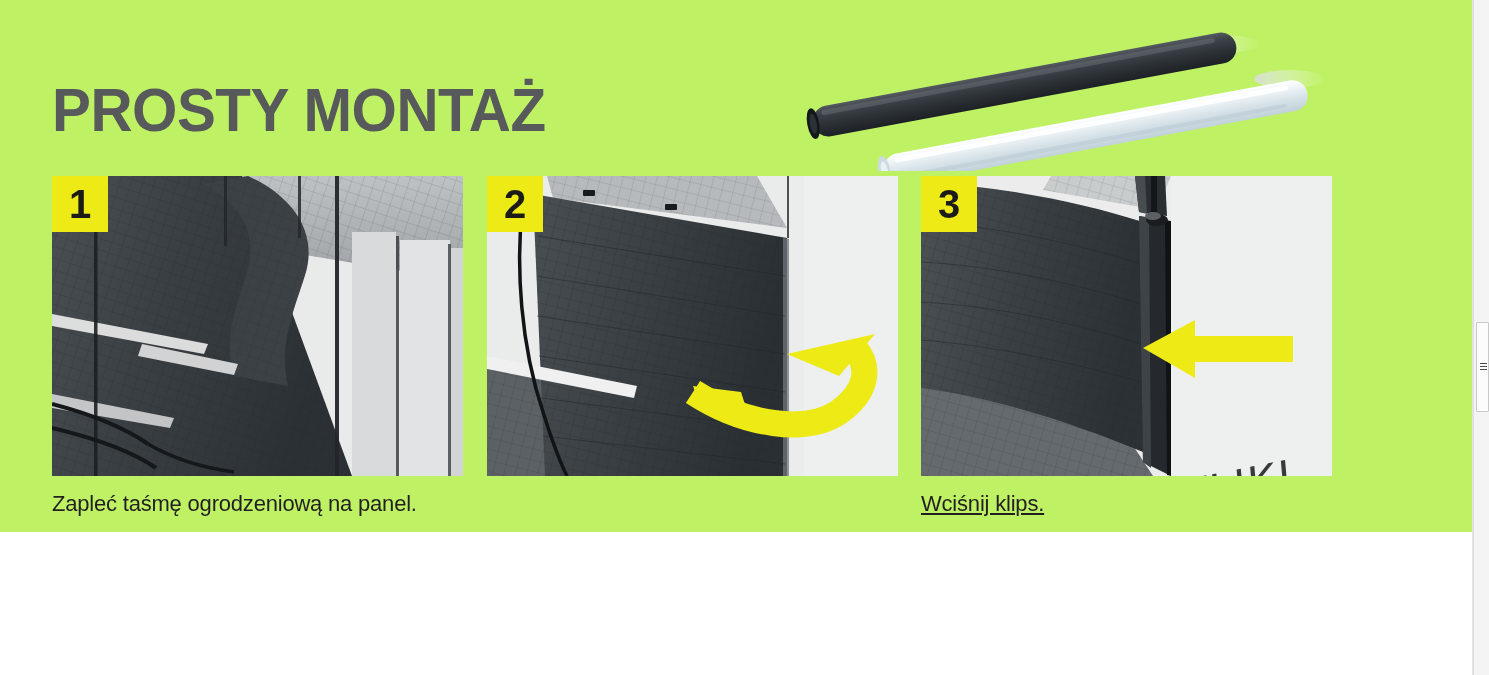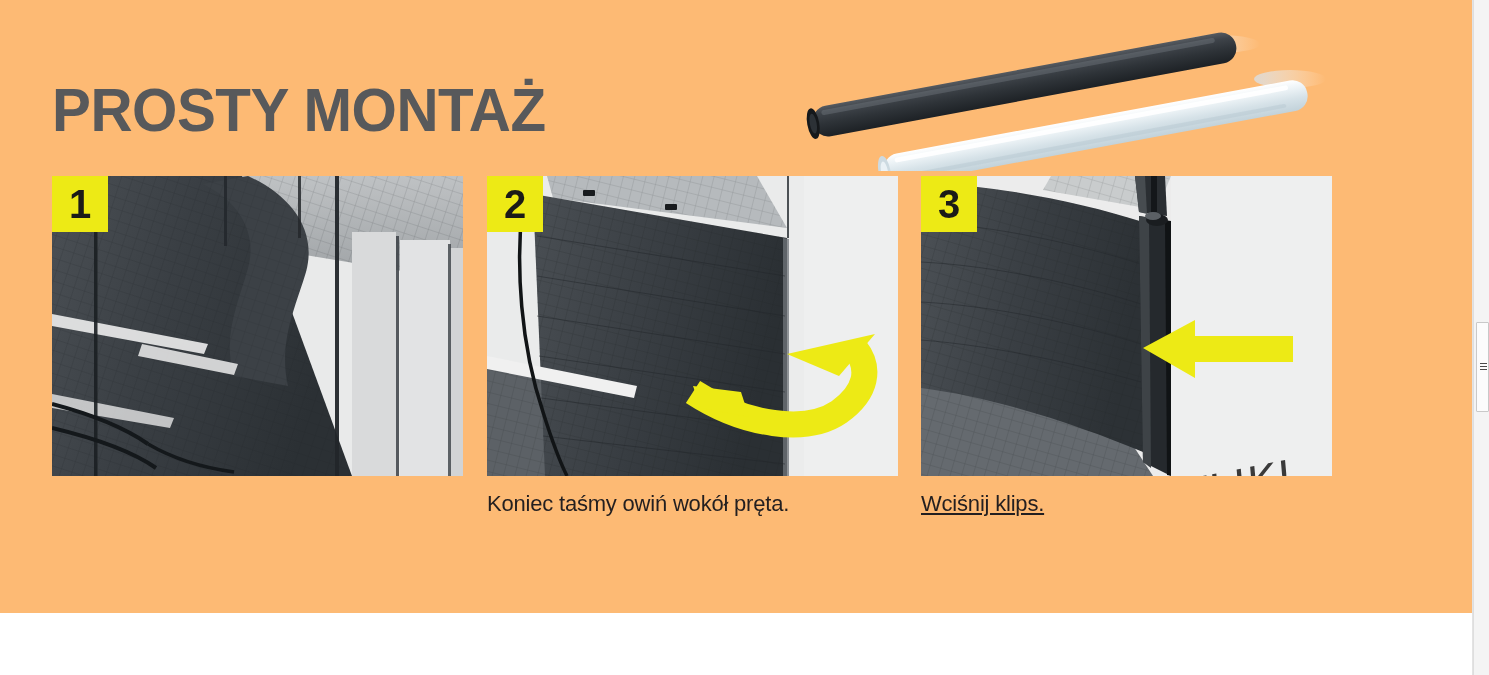--- a/index.html
+++ b/index.html
@@ -6,22 +6,22 @@
   html, body {
     width: 1489px;
     height: 675px;
     background: #ffffff;
     font-family: "Liberation Sans", sans-serif;
     overflow: hidden;
   }
   #page {
     position: relative;
     width: 1489px;
-    height: 613px;
-    background: #fdba74;
+    height: 532px;
+    background: #bef264;
   }
 
   
   #title {
     position: absolute;
     left: 52px;
     top: 78px;
     font-size: 62px;
     line-height: 64px;
     font-weight: 700;
@@ -354,21 +354,21 @@
       <g>
         <polygon points="368,196 368,222 238,222 238,248 222,248
                          222,196 238,196 238,150 238,150" fill="none"></polygon>
         <polygon points="222,172 274,144 274,160 372,160 372,186 274,186 274,202" fill="#edea15"></polygon>
       </g>
     </svg>
     <div class="klik-text" style="left:262px; top:296px;">KLIK!</div>
     <div class="badge">3</div>
   </div>
 
-  <div class="caption" id="caption-2">Koniec taśmy owiń wokół pręta.</div>
+  <div class="caption" id="caption-1">Zapleć taśmę ogrodzeniową na panel.</div>
   <div class="caption" id="caption-3">Wciśnij klips.</div>
 
   <div id="scroll-divider"></div>
   <div id="scrollbar">
     <div id="scroll-thumb">
       <div id="scroll-grip"></div>
     </div>
   </div>
 
 </div>

